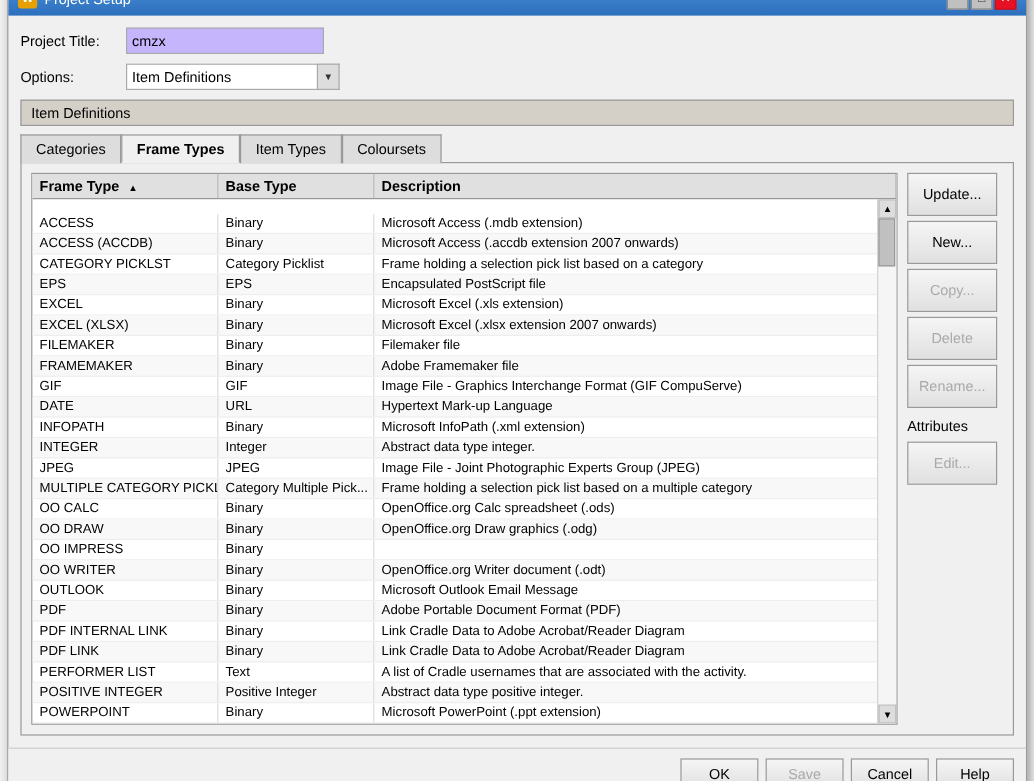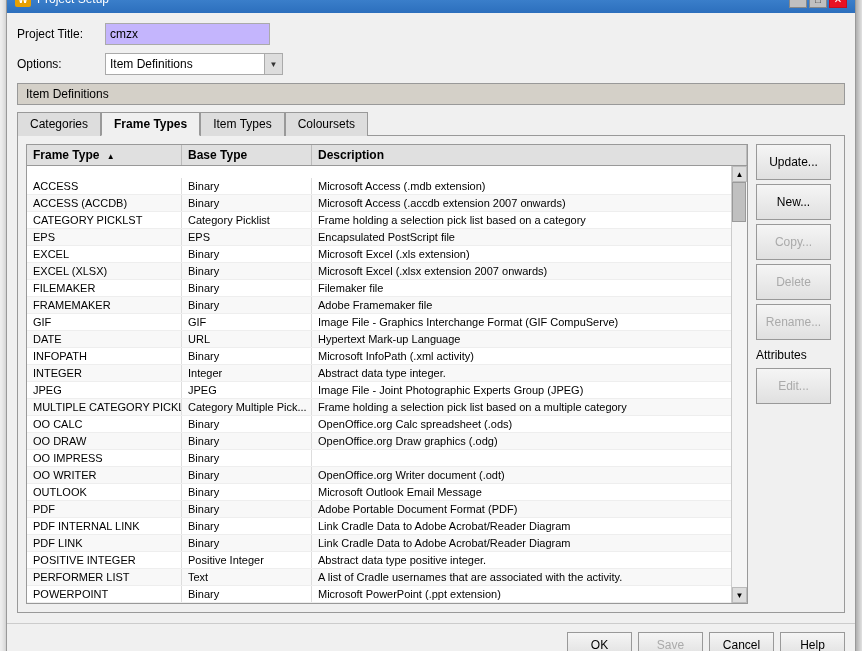--- a/index.html
+++ b/index.html
@@ -365,21 +365,21 @@
     <div class="td">Image File - Graphics Interchange Format (GIF CompuServe)</div>
   </div>
               <div class="table-row">
     <div class="td">DATE</div>
     <div class="td">URL</div>
     <div class="td">Hypertext Mark-up Language</div>
   </div>
               <div class="table-row">
     <div class="td">INFOPATH</div>
     <div class="td">Binary</div>
-    <div class="td">Microsoft InfoPath (.xml activity)</div>
+    <div class="td">Microsoft InfoPath (.xml extension)</div>
   </div>
               <div class="table-row">
     <div class="td">INTEGER</div>
     <div class="td">Integer</div>
     <div class="td">Abstract data type integer.</div>
   </div>
               <div class="table-row">
     <div class="td">JPEG</div>
     <div class="td">JPEG</div>
     <div class="td">Image File - Joint Photographic Experts Group (JPEG)</div>
@@ -422,28 +422,28 @@
     <div class="td">PDF INTERNAL LINK</div>
     <div class="td">Binary</div>
     <div class="td">Link Cradle Data to Adobe Acrobat/Reader Diagram</div>
   </div>
               <div class="table-row">
     <div class="td">PDF LINK</div>
     <div class="td">Binary</div>
     <div class="td">Link Cradle Data to Adobe Acrobat/Reader Diagram</div>
   </div>
               <div class="table-row">
+    <div class="td">PERFORMER LIST</div>
+    <div class="td">Text</div>
+    <div class="td">A list of Cradle usernames that are associated with the activity.</div>
+  </div>
+              <div class="table-row">
     <div class="td">POSITIVE INTEGER</div>
     <div class="td">Positive Integer</div>
     <div class="td">Abstract data type positive integer.</div>
-  </div>
-              <div class="table-row">
-    <div class="td">PERFORMER LIST</div>
-    <div class="td">Text</div>
-    <div class="td">A list of Cradle usernames that are associated with the activity.</div>
   </div>
               <div class="table-row">
     <div class="td">POWERPOINT</div>
     <div class="td">Binary</div>
     <div class="td">Microsoft PowerPoint (.ppt extension)</div>
   </div>
             </div>
           <div style="width:16px; background:#f0f0f0; border-left:1px solid #ccc; display:flex; flex-direction:column;">
             <div style="height:16px; background:#ddd; border:1px solid #bbb; display:flex; align-items:center; justify-content:center; font-size:8px; cursor:pointer;">▲</div>
             <div style="flex:1; background:#f5f5f5; position:relative;">

